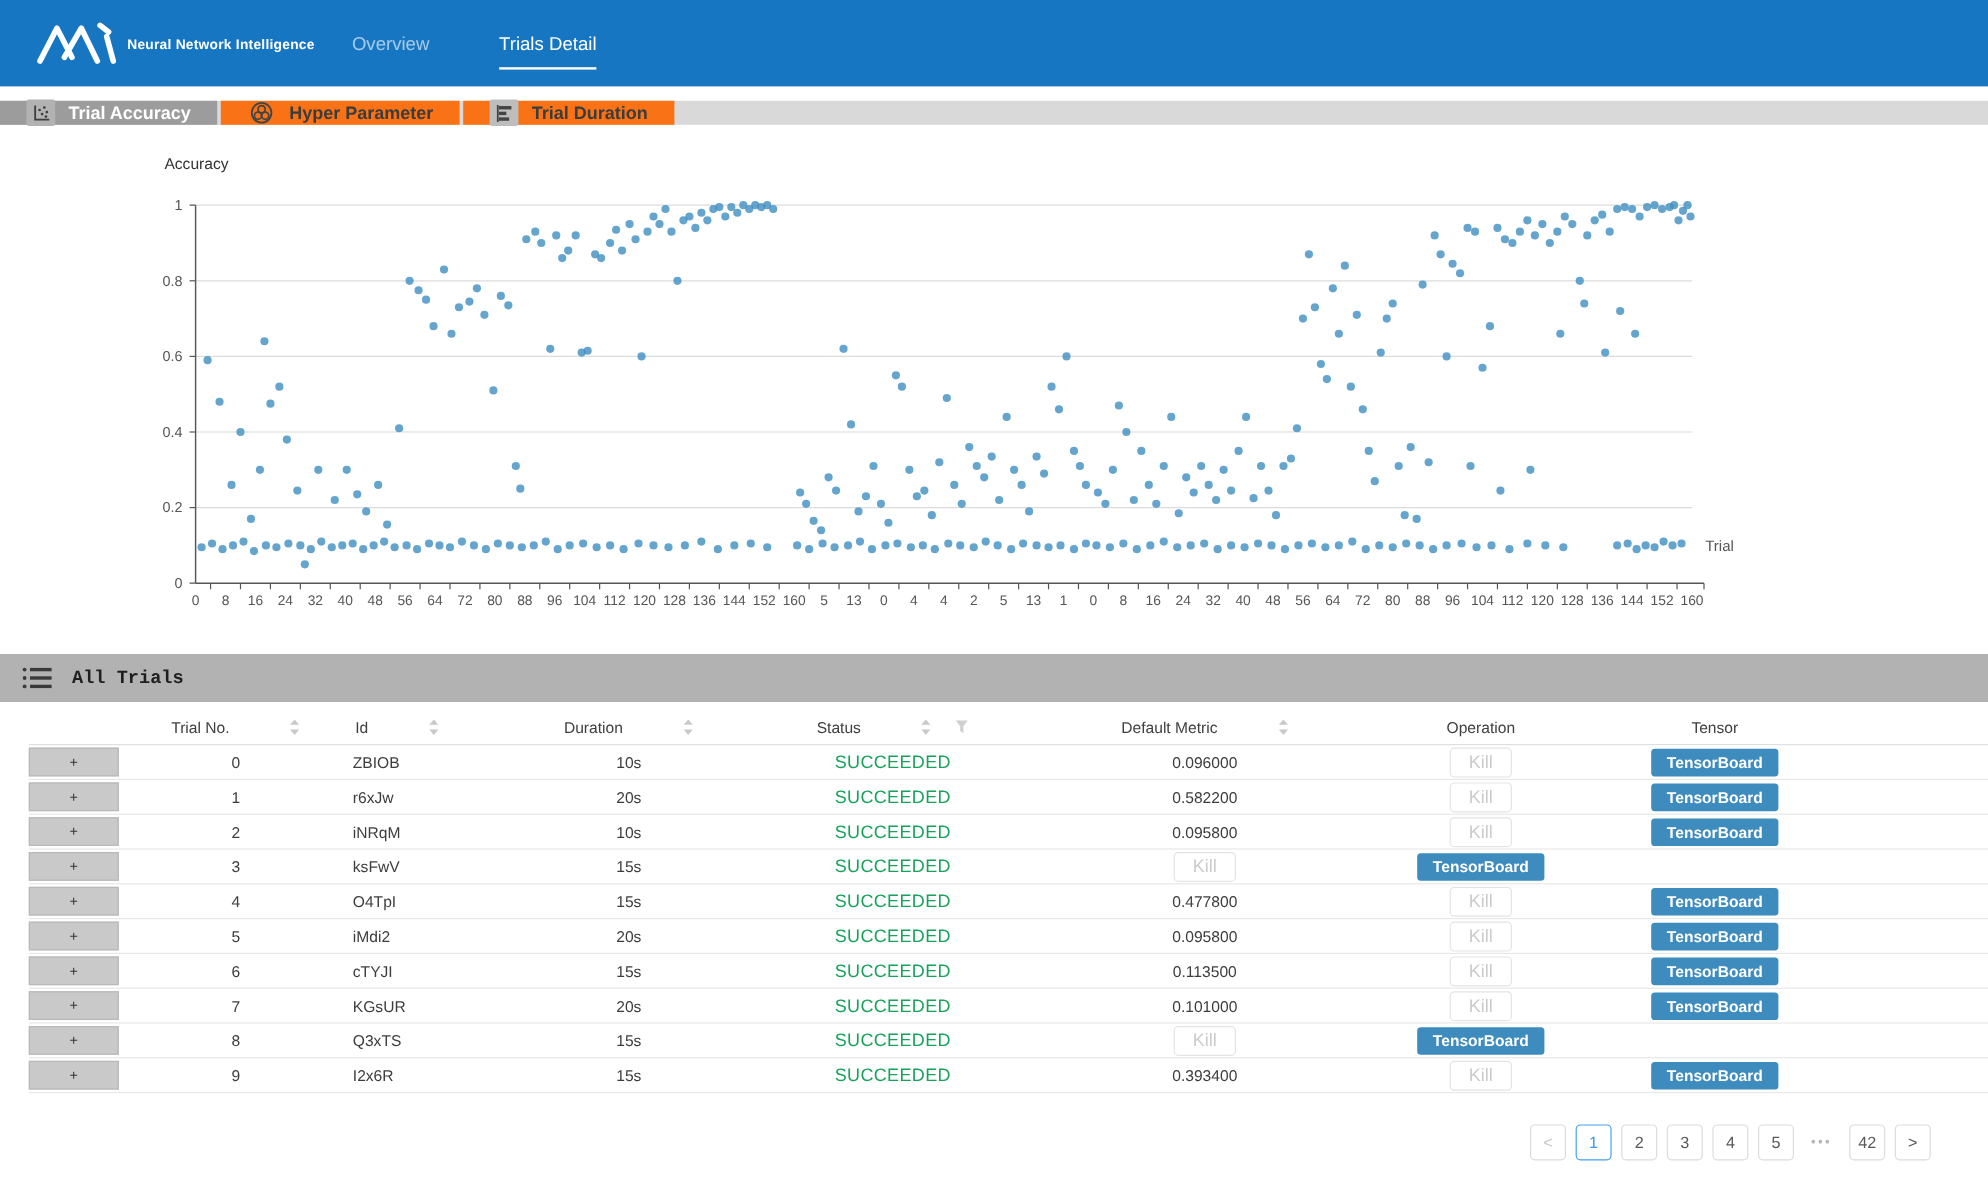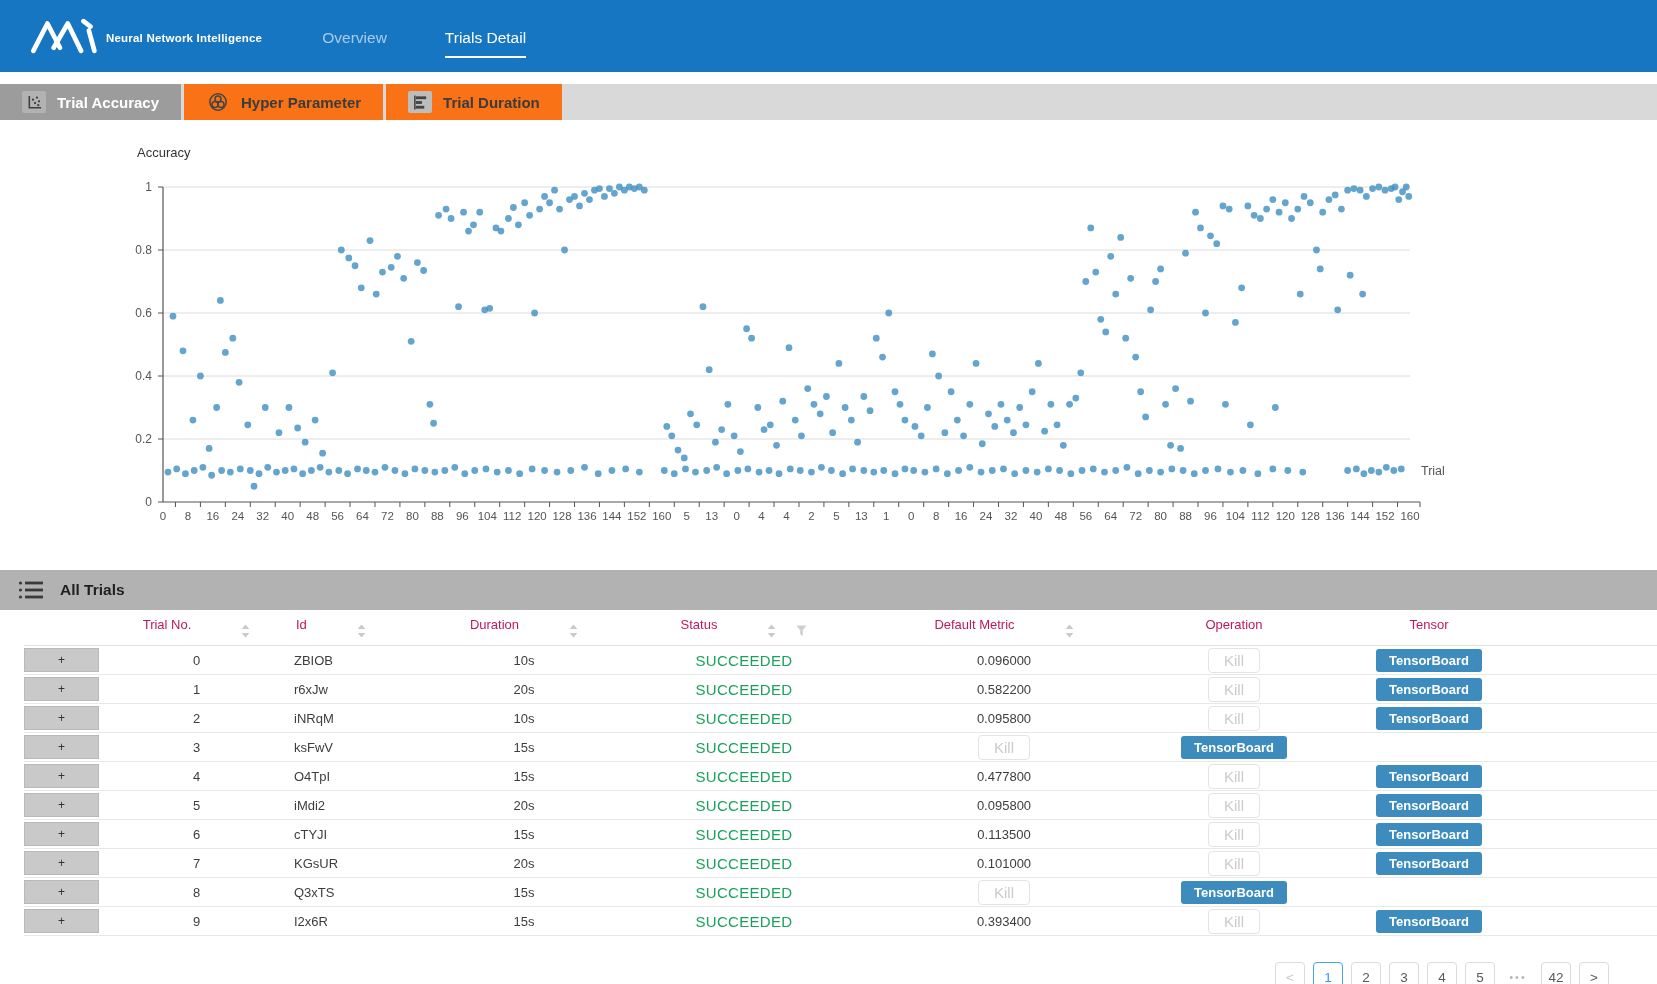--- a/index.html
+++ b/index.html
@@ -4,47 +4,47 @@
 <style>
   html,body{margin:0;padding:0;background:#fff;}
   body{width:1657px;height:984px;overflow:hidden;position:relative;
        font-family:"Liberation Sans","DejaVu Sans",sans-serif;color:#333;}
 
   
   .app-header{height:72px;background:#1776c2;display:flex;align-items:center;}
   .brand{margin-left:28px;display:flex;flex-direction:row;align-items:center;}
   .brand svg{display:block;}
   .brand-title{color:#fff;font-size:11.5px;font-weight:bold;margin-top:3px;letter-spacing:.2px;}
-  .top-nav{display:flex;align-items:center;margin-left:60px;gap:58px;margin-top:14px;}
+  .top-nav{display:flex;align-items:center;margin-left:31px;gap:58px;margin-top:14px;}
   .nav-item{font-size:15.5px;color:rgba(255,255,255,.62);cursor:pointer;padding-bottom:9px;border-bottom:2px solid transparent;}
   .nav-item.active{color:#fff;border-bottom:2px solid #fff;}
 
   
-  .tabstrip{height:36px;background:#d9d9d9;display:flex;margin-top:12px;}
+  .tabstrip{height:20px;background:#d9d9d9;display:flex;margin-top:12px;}
   .tab{display:flex;align-items:center;gap:11px;padding:0 22px;background:#f97316;margin-right:3px;
        font-weight:bold;font-size:15px;color:#3c3c3c;cursor:pointer;white-space:nowrap;}
   .tab.active{background:#9c9c9c;color:#fff;}
   .iconbox{width:24px;height:22px;display:flex;align-items:center;justify-content:center;background:#bdbdbd;border-radius:2px;color:#444;}
   .tab.active .iconbox{background:#b2b2b2;color:#3d3d3d;}
   .iconbox.nobox{background:transparent;}
 
   
   .chart-wrap{margin-top:10px;}
   .chart-wrap svg text{font-family:"Liberation Sans","DejaVu Sans",sans-serif;}
 
   
-  .alltrials-bar{margin-top:41px;height:40px;background:#b2b2b2;display:flex;align-items:center;}
+  .alltrials-bar{margin-top:31px;height:40px;background:#b2b2b2;display:flex;align-items:center;font-family:Liberation Mono, monospace;}
   .alltrials-bar .listicon{margin-left:18px;color:#3a3a3a;display:flex;align-items:center;}
   .alltrials-title{margin-left:16px;font-size:15.5px;font-weight:bold;color:#1f1f1f;}
 
   
   .ttable{margin-top:7px;}
   .thead,.trow{display:grid;grid-template-columns:75px 195px 100px 260px 180px 340px 120px 270px;margin-left:24px;}
   .thead{height:28px;border-bottom:1px solid #e0e0e0;}
-  .th{display:flex;justify-content:center;gap:50px;font-size:13px;color:#be185d;}
+  .th{display:flex;align-items:center;justify-content:center;gap:50px;font-size:13px;color:#404040;}
   .th.left{justify-content:flex-start;}
   .th .sorticons,.th .filtericon{cursor:pointer;display:flex;align-items:center;}
   .trow{height:28px;border-bottom:1px solid #e8e8e8;}
   .td{display:flex;align-items:center;justify-content:center;font-size:13px;color:#3d3d3d;}
   .td.left{justify-content:flex-start;}
   .expand-btn{width:100%;height:24px;margin:1px 0;background:#c9c9c9;border:1px solid #b9b9b9;box-sizing:border-box;
       display:flex;align-items:center;justify-content:center;font-size:12px;color:#333;cursor:pointer;}
   .status-ok{font-size:15px;letter-spacing:.3px;}
   .kill-btn{background:#fff;border:1px solid #e4e4e4;border-radius:4px;color:#cbcbcb;font-size:15px;
       padding:3px 15px;cursor:default;font-family:inherit;}

